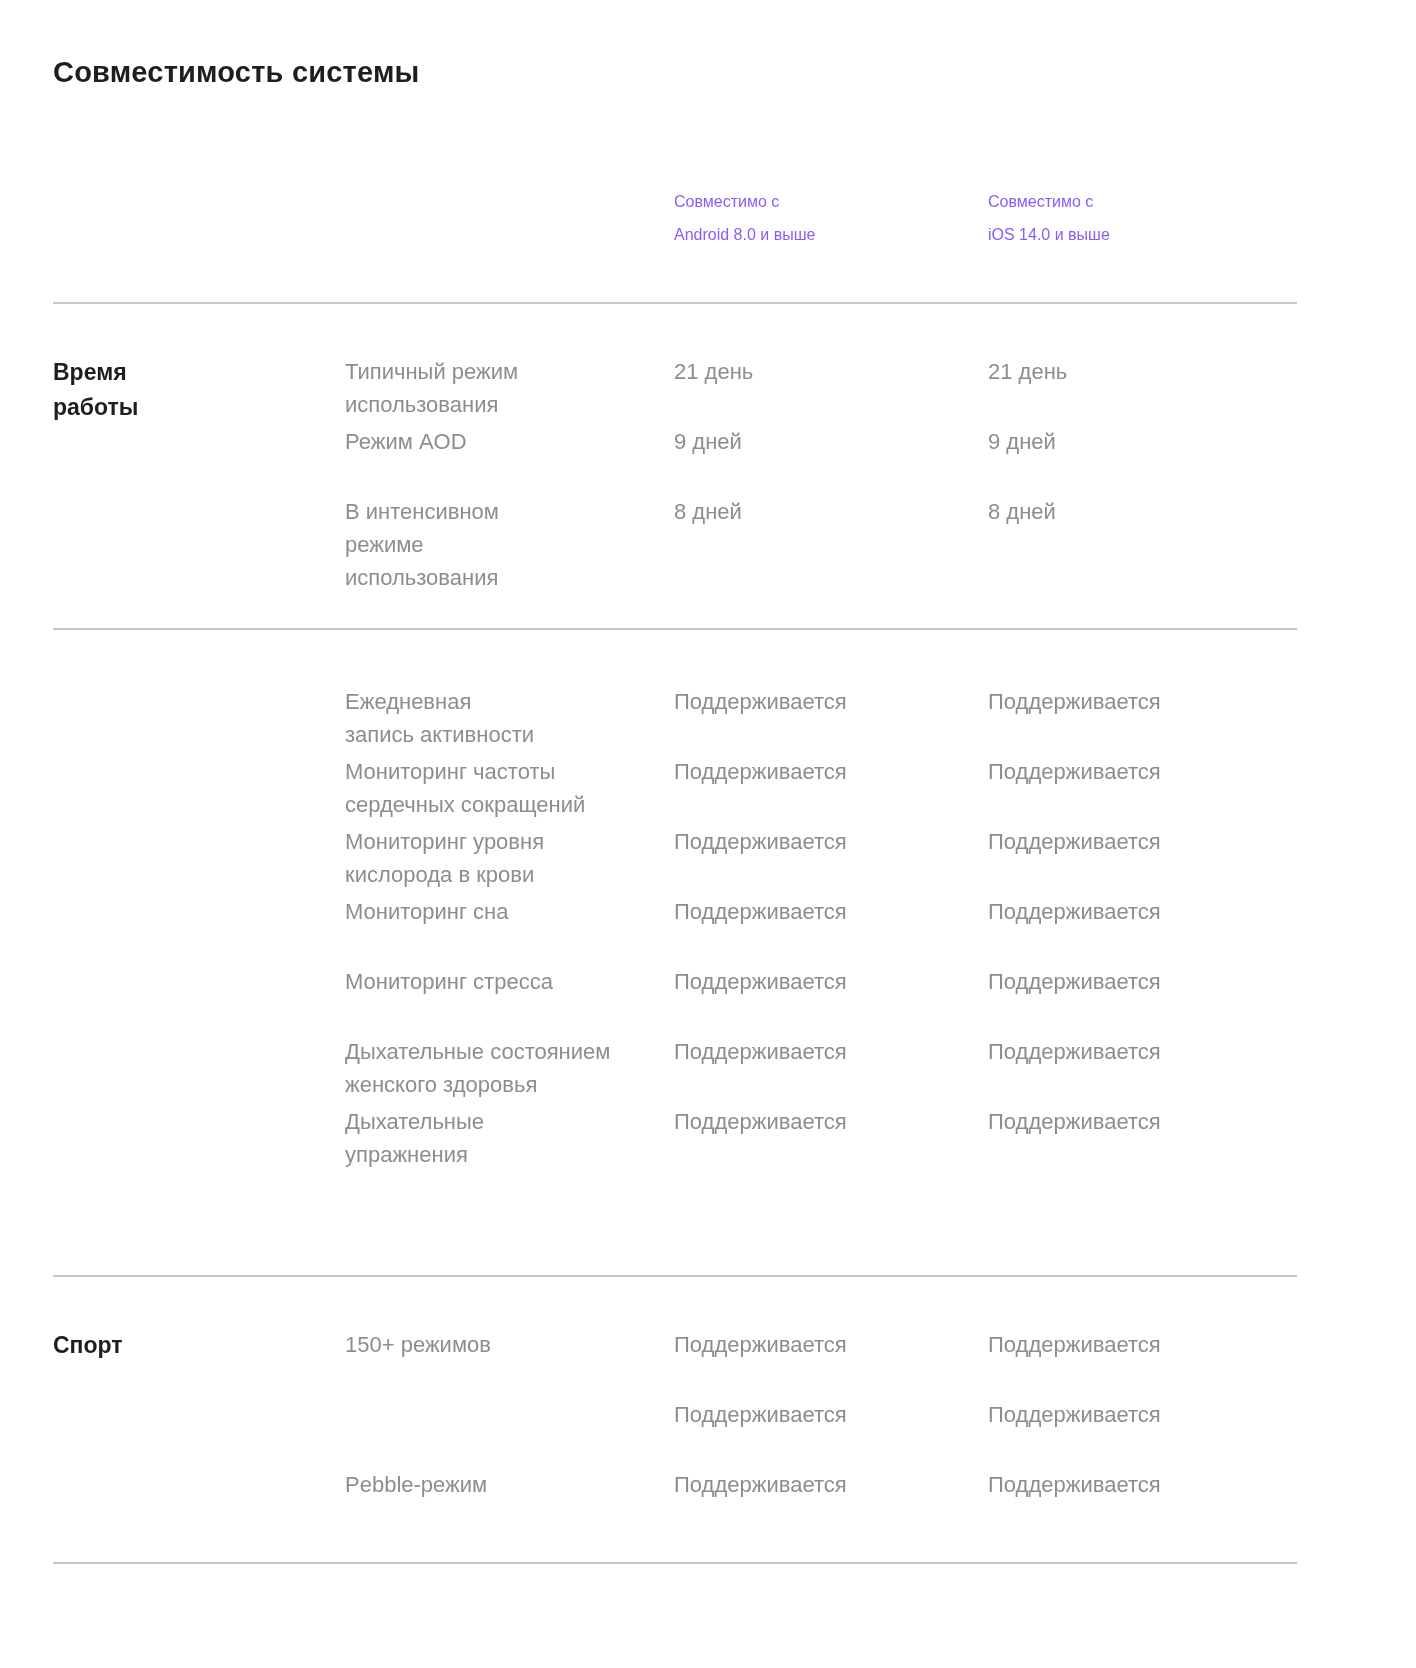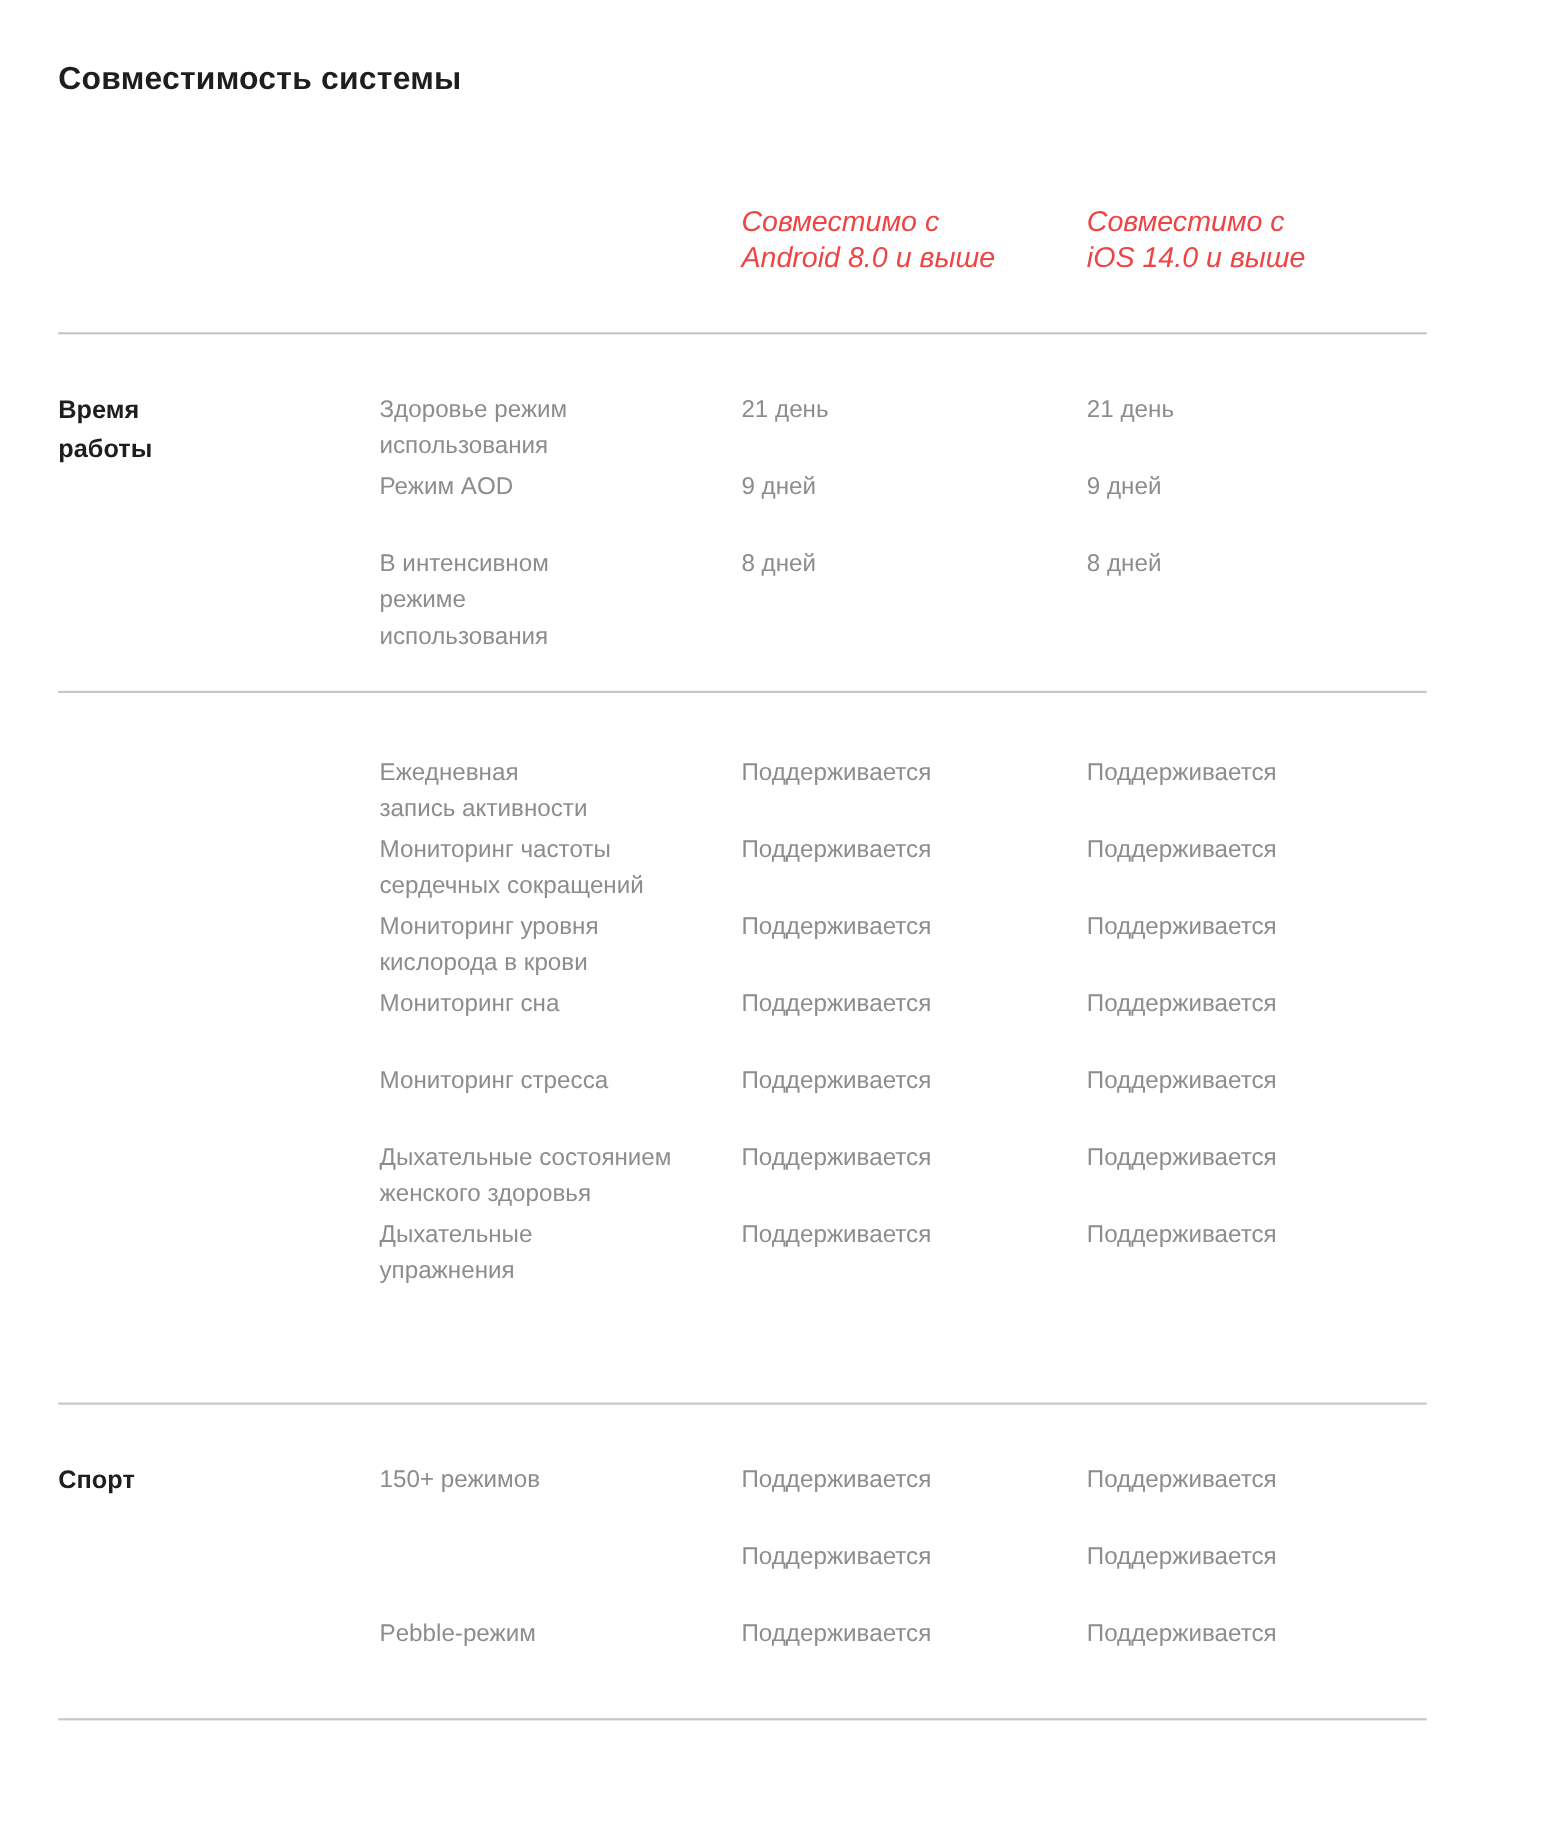--- a/index.html
+++ b/index.html
@@ -19,25 +19,24 @@
     color: #1e1e1e;
     letter-spacing: 0.2px;
   }
   .grid {
     display: grid;
     grid-template-columns: 292px 329px 314px 1fr;
     grid-auto-flow: row;
   }
   .header-grid { margin-top: 93px; margin-bottom: 51px; }
   .header-cell {
-    font-size: 26px;
+    font-size: 16px;
     line-height: 33px;
-    color: #ef4444;
+    color: #8b5cf6;
     white-space: pre-line;
-    font-style: italic;
   }
   .header-android { grid-column: 3; }
   .header-ios { grid-column: 4; }
   .divider {
     border: none;
     border-top: 2px solid #c7c7c7;
     margin: 0;
     height: 0;
   }
   .cell {
@@ -75,21 +74,21 @@
 iOS 14.0 и выше</div>
 </div>
 
 <div id="sections">
   <section class="section s0">
     <hr class="divider">
     <div class="grid">
       <div class="cell section-title">Время
 работы</div>
 
-  <div class="cell label">Здоровье режим
+  <div class="cell label">Типичный режим
 использования</div>
   <div class="cell value col-a">21 день</div>
   <div class="cell value col-b">21 день</div>
 
   <div class="cell label">Режим AOD</div>
   <div class="cell value col-a">9 дней</div>
   <div class="cell value col-b">9 дней</div>
 
   <div class="cell label">В интенсивном
 режиме

